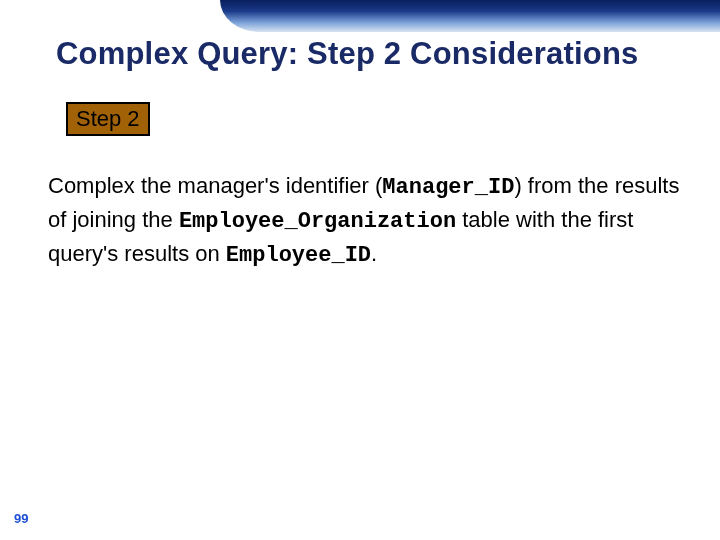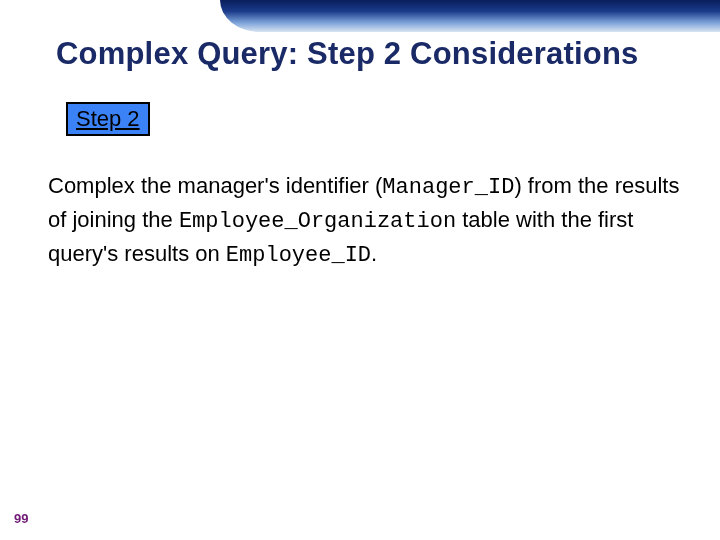--- a/index.html
+++ b/index.html
@@ -32,50 +32,49 @@
   }
   .step-row {
     display: flex;
     align-items: flex-start;
     gap: 12px;
     margin-bottom: 34px;
     margin-left: 10px;
   }
   .step-badge {
     border: 2px solid #000;
-    background: #3b82f6;
+    background: #a16207;
     padding: 2px 8px;
     font-size: 22px;
     color: #000;
     white-space: nowrap;
     margin-top: 4px;
-    text-decoration: underline;
   }
   .step-desc {
     font-size: 22px;
     color: #000;
     line-height: 1.35;
   }
   .body-text {
     font-size: 22px;
     color: #000;
     line-height: 1.45;
     margin-left: -8px;
   }
   .mono {
     font-family: "Courier New", Courier, monospace;
-    font-weight: normal;
+    font-weight: bold;
   }
   .page-num {
     position: absolute;
     left: 14px;
     bottom: 14px;
     font-size: 13px;
     font-weight: bold;
-    color: #701a75;
+    color: #1d4ed8;
   }
 </style>
 </head>
 <body>
 
 <div class="banner"></div>
 
 <div class="slide">
 
   <h1 class="title">Complex Query: Step 2 Considerations</h1>

